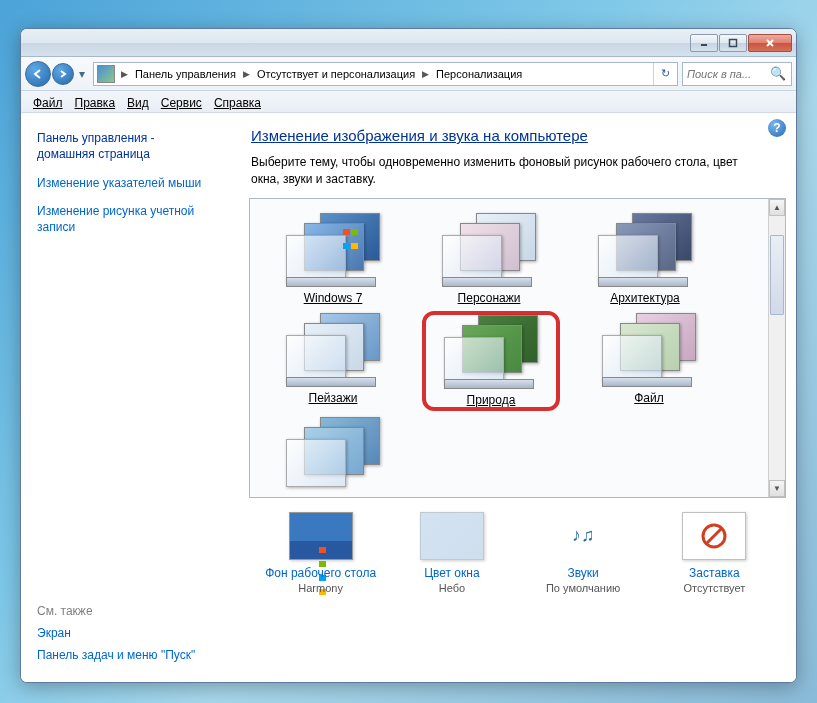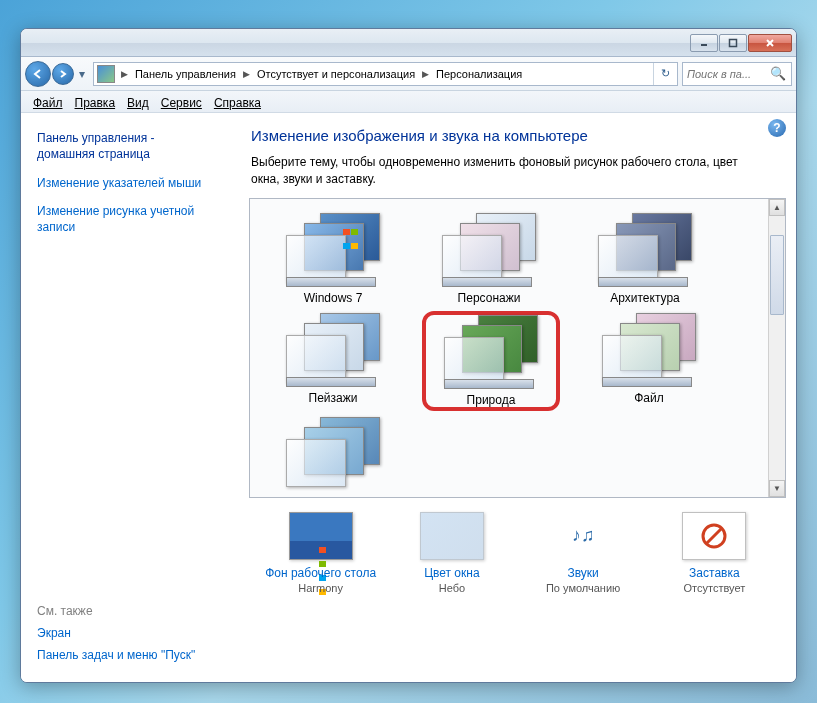--- a/index.html
+++ b/index.html
@@ -148,41 +148,42 @@
   position: relative;
 }
 .help-icon {
   position: absolute; top: 6px; right: 10px;
   width: 18px; height: 18px; border-radius: 50%;
   background: radial-gradient(circle at 35% 30%, #7ab8f0, #2868b0);
   color: #fff; font-weight: bold; font-size: 12px;
   display: flex; align-items: center; justify-content: center;
   cursor: pointer;
 }
-.c-title { color: #003399; font-size: 15px; margin-bottom: 10px; padding-left: 4px; }
+.c-title { color: #003399; font-size: 15px; margin-bottom: 10px; padding-left: 4px; text-decoration: underline; }
 .c-desc { color: #000; font-size: 12px; line-height: 1.4; margin-bottom: 10px; padding-left: 4px; padding-right: 20px; }
 .themes-box {
   border: 1px solid #b0b8c4;
   background: #fafbfc;
   height: 300px;
   margin: 0 2px 14px 2px;
   overflow: hidden;
   position: relative;
 }
 .scrollbar-v {
   position: absolute; right: 0; top: 0; bottom: 0; width: 17px;
   background: #f0f0f0; border-left: 1px solid #d0d0d0;
 }
 .sb-btn { height: 17px; background: linear-gradient(#f5f5f5,#e0e0e0); border: 1px solid #c0c0c0; display:flex;align-items:center;justify-content:center;font-size:8px;color:#555;cursor:pointer; }
 .sb-btn.dn { position:absolute; bottom:0; left:0; right:0; }
 .sb-thumb { position:absolute; left:1px; right:1px; top:36px; height:80px; background: linear-gradient(#eaeef5,#d0dae8); border:1px solid #a8b8cc; border-radius:1px; cursor:pointer;}
 .themes-grid {
   display: flex; flex-wrap: wrap;
   padding: 14px 24px 0 18px;
   gap: 8px 26px;
+  text-decoration: underline;
 }
 .theme {
   width: 130px;
   text-align: center;
   cursor: pointer;
 }
 .theme-thumb {
   width: 110px; height: 72px;
   margin: 0 auto 6px auto;
   position: relative;

